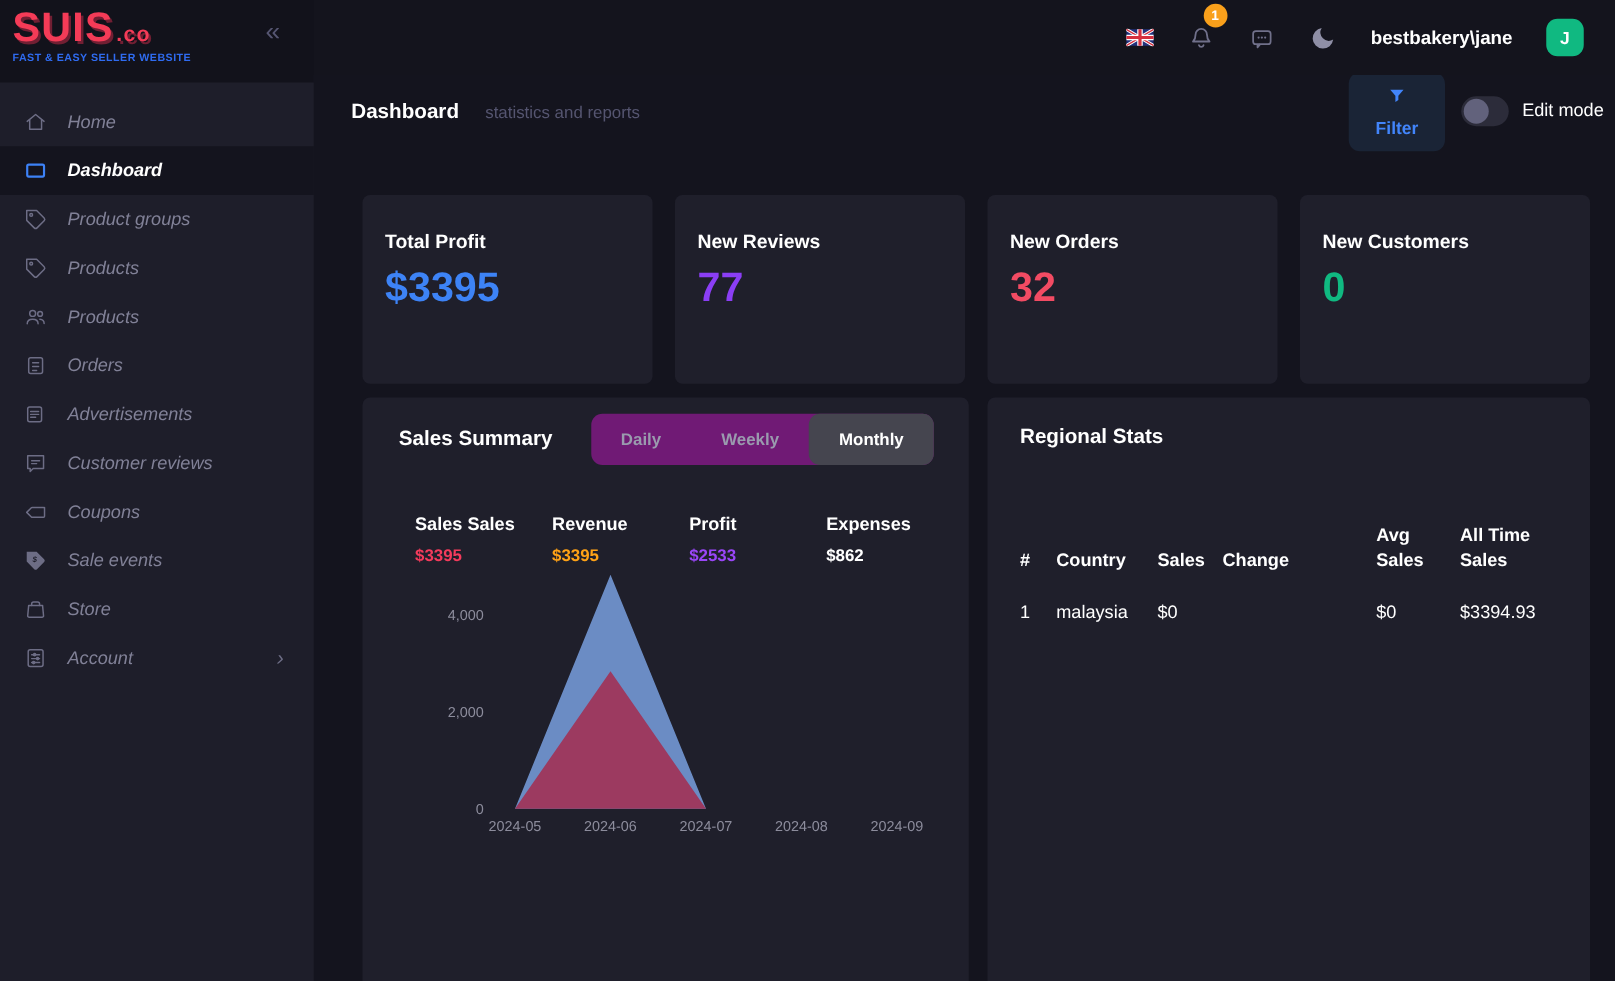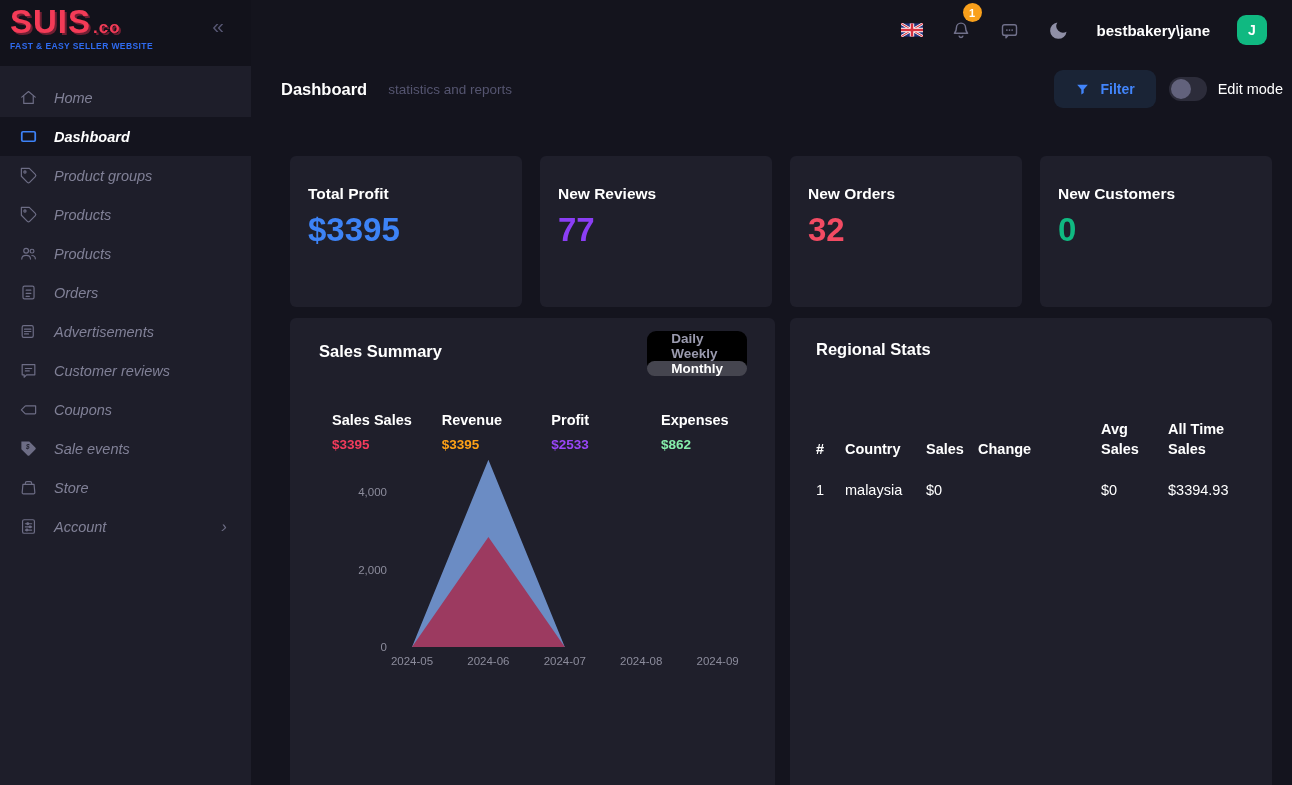--- a/index.html
+++ b/index.html
@@ -36,36 +36,36 @@
   .sidebar li svg { flex:none; }
   .side-chevron { margin-left:auto; margin-right:24px; color:#6d6d85; font-size:17px; }
   
   .main { position:absolute; left:251px; top:60px; width:1041px; height:725px; }
   .page-header { height:58px; display:flex; align-items:center; padding:0 9px 0 30px; }
   .page-title { font-size:16.5px; font-weight:bold; }
   .page-subtitle { margin-left:21px; font-size:13.5px; color:#555570; }
   .header-right { margin-left:auto; display:flex; align-items:center; }
   .filter-btn { display:flex; align-items:center; gap:10px; background:#1a2436; color:#4285fb; cursor:pointer;
                 font-weight:bold; font-size:14px; padding:11px 21px; border-radius:9px; border:none;
-                font-family:"Liberation Sans",sans-serif; }
+                font-family:"Liberation Sans",sans-serif;flex-direction:column; }
   .toggle { width:38px; height:24px; border-radius:12px; background:#2c2c3a; margin-left:13px; position:relative; cursor:pointer; }
   .toggle-knob { width:20px; height:20px; border-radius:50%; background:#62627c; position:absolute; left:2px; top:2px; }
   .edit-label { margin-left:11px; font-size:14.5px; }
   
   .stat-cards { display:flex; gap:18px; margin:38px 0 0 39px; }
   .stat-card { width:232px; height:151px; background:#1f1f2b; border-radius:6px; padding:29px 0 0 18px; }
   .stat-label { font-size:15.5px; font-weight:bold; }
   .stat-value { font-size:33px; font-weight:bold; margin-top:8px; }
   
   .bottom-row { display:flex; gap:15px; margin:11px 0 0 39px; }
   .card { background:#1f1f2b; border-radius:6px; }
   .sales-card { width:485px; height:480px; padding-top:13px; }
   .sales-head { display:flex; align-items:center; padding:0 28px 0 29px; }
   .card-title { margin:0; font-size:16.5px; font-weight:bold; }
-  .tabs { display:flex; margin-left:auto; background:#000000; border-radius:9px; height:41px;flex-direction:column; }
+  .tabs { display:flex; margin-left:auto; background:#701a75; border-radius:9px; height:41px; }
   .tab { display:flex; align-items:center; padding:0 24px; color:#9a9aae; font-size:13.5px; font-weight:bold;
          cursor:pointer; border-radius:9px; }
   .tab.active { background:#45454f; color:#fff; }
   .sales-stats { display:flex; margin-top:40px; padding:0 26px 0 30px; justify-content:space-between; }
   .sstat { min-width:88px;margin-left:12px; }
   .sstat-label { font-size:14.5px; font-weight:bold; }
   .sstat-value { font-size:13.5px; font-weight:bold; margin-top:9px; }
   #chart { margin:0 0 0 14px; }
   .ctick { fill:#8c8c9c; font-size:11.5px; font-family:"Liberation Sans",sans-serif; }
   
@@ -302,21 +302,21 @@
           <div class="sstat">
             <div class="sstat-label">Revenue</div>
             <div class="sstat-value" style="color:#ffa216">$3395</div>
           </div>
           <div class="sstat">
             <div class="sstat-label">Profit</div>
             <div class="sstat-value" style="color:#9a46f8">$2533</div>
           </div>
           <div class="sstat">
             <div class="sstat-label">Expenses</div>
-            <div class="sstat-value" style="color:#86efac">$862</div>
+            <div class="sstat-value" style="color:#ffffff">$862</div>
           </div>
         </div>
       <div id="chart"><svg width="460" height="222" viewBox="0 0 460 222">
             <text x="83" y="199.0" text-anchor="end" class="ctick">0</text>
             <text x="83" y="121.5" text-anchor="end" class="ctick">2,000</text>
             <text x="83" y="44.0" text-anchor="end" class="ctick">4,000</text>
             <polygon points="108,195 108.0,195.0 184.4,7.8 260.8,195.0 337.2,195.0 413.6,195.0 413.6,195" fill="#6b8cc4"></polygon>
             <polygon points="108,195 108.0,195.0 184.4,85.0 260.8,195.0 337.2,195.0 413.6,195.0 413.6,195" fill="#9c3a60"></polygon>
             <text x="108.0" y="213" text-anchor="middle" class="ctick">2024-05</text>
             <text x="184.4" y="213" text-anchor="middle" class="ctick">2024-06</text>

